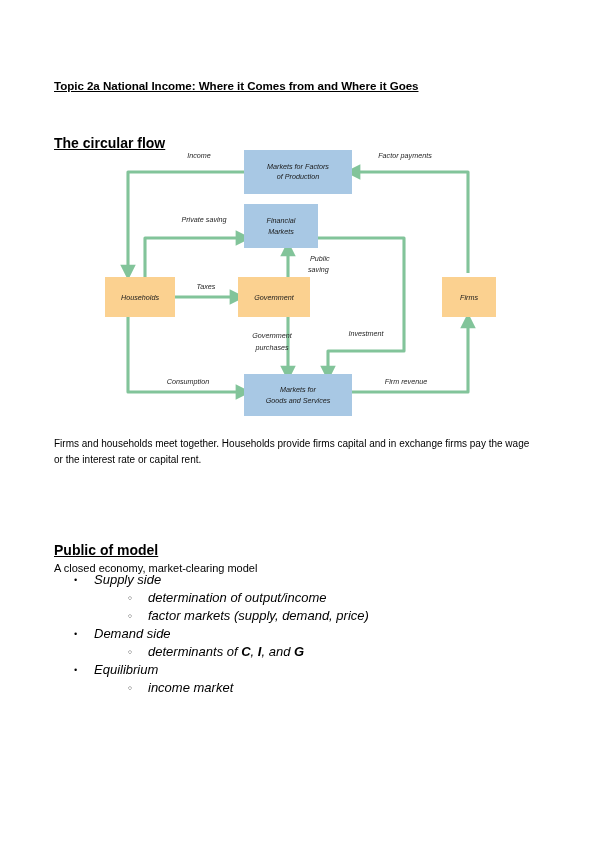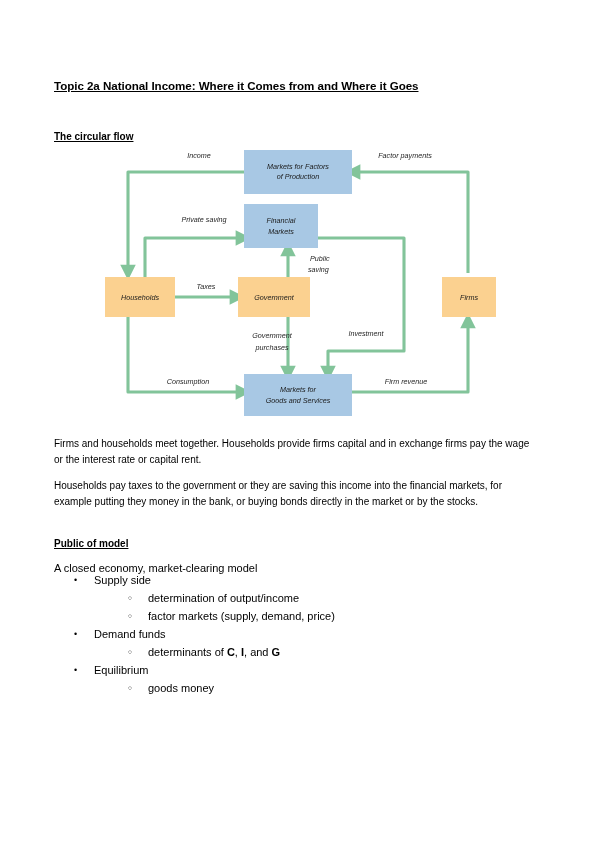--- a/index.html
+++ b/index.html
@@ -30,21 +30,21 @@
     top: 71px;
     font-size: 11.6px;
     font-weight: bold;
     text-decoration: underline;
     letter-spacing: -0.05px;
     white-space: nowrap;
   }
   .section-heading {
     position: absolute;
     left: 54px;
-    font-size: 10px;
+    font-size: 14px;
     font-weight: bold;
     text-decoration: underline;
     white-space: nowrap;
   }
   #heading-circular-flow { top: 123px; }
   #heading-outline-of-model { top: 530px; }
 
   .body-para {
     position: absolute;
     left: 54px;
@@ -66,23 +66,24 @@
 
   
   .outline-list {
     position: absolute;
     left: 54px;
     top: 571px;
     width: 430px;
   }
   .bullet-l1, .bullet-l2 {
     position: relative;
-    font-size: 11px;
+    font-size: 13px;
     line-height: 18px;
     white-space: nowrap;
+    font-style: italic;
   }
   .bullet-l1 { padding-left: 40px; }
   .bullet-l2 { padding-left: 94px; }
   .bullet-l1::before {
     content: "\2022";
     position: absolute;
     left: 20px;
     top: 0;
     font-size: 9px;
   }
@@ -201,29 +202,28 @@
 
         <text class="dg-flow-label" x="90" y="238" text-anchor="middle">Consumption</text>
 
         <text class="dg-flow-label" x="308" y="238" text-anchor="middle">Firm revenue</text>
       </g>
     </svg>
   </div>
 
   <p class="body-para" id="para-1">Firms and households meet together. Households provide firms capital and in exchange firms pay the wage or the interest rate or capital rent.</p>
 
-  <p class="body-para" id="para-2">Households pay taxes to the government or they are saving this income into the financial markets, for example putting they money in the bank, or buying bonds directly in the market or by the stocks.</p>
 
   <h2 class="section-heading" id="heading-outline-of-model">Public of model</h2>
 
   <p id="para-closed-economy">A closed economy, market-clearing model</p>
 
   <div class="outline-list">
     <div class="bullet-l1">Supply side</div>
     <div class="bullet-l2">determination of output/income</div>
     <div class="bullet-l2">factor markets (supply, demand, price)</div>
-    <div class="bullet-l1">Demand funds</div>
+    <div class="bullet-l1">Demand side</div>
     <div class="bullet-l2" id="item-determinants">determinants of <b>C</b>, <b>I</b>, and <b>G</b></div>
     <div class="bullet-l1">Equilibrium</div>
-    <div class="bullet-l2">goods money</div>
+    <div class="bullet-l2">income market</div>
   </div>
 
 </div>
 
 </body></html>

